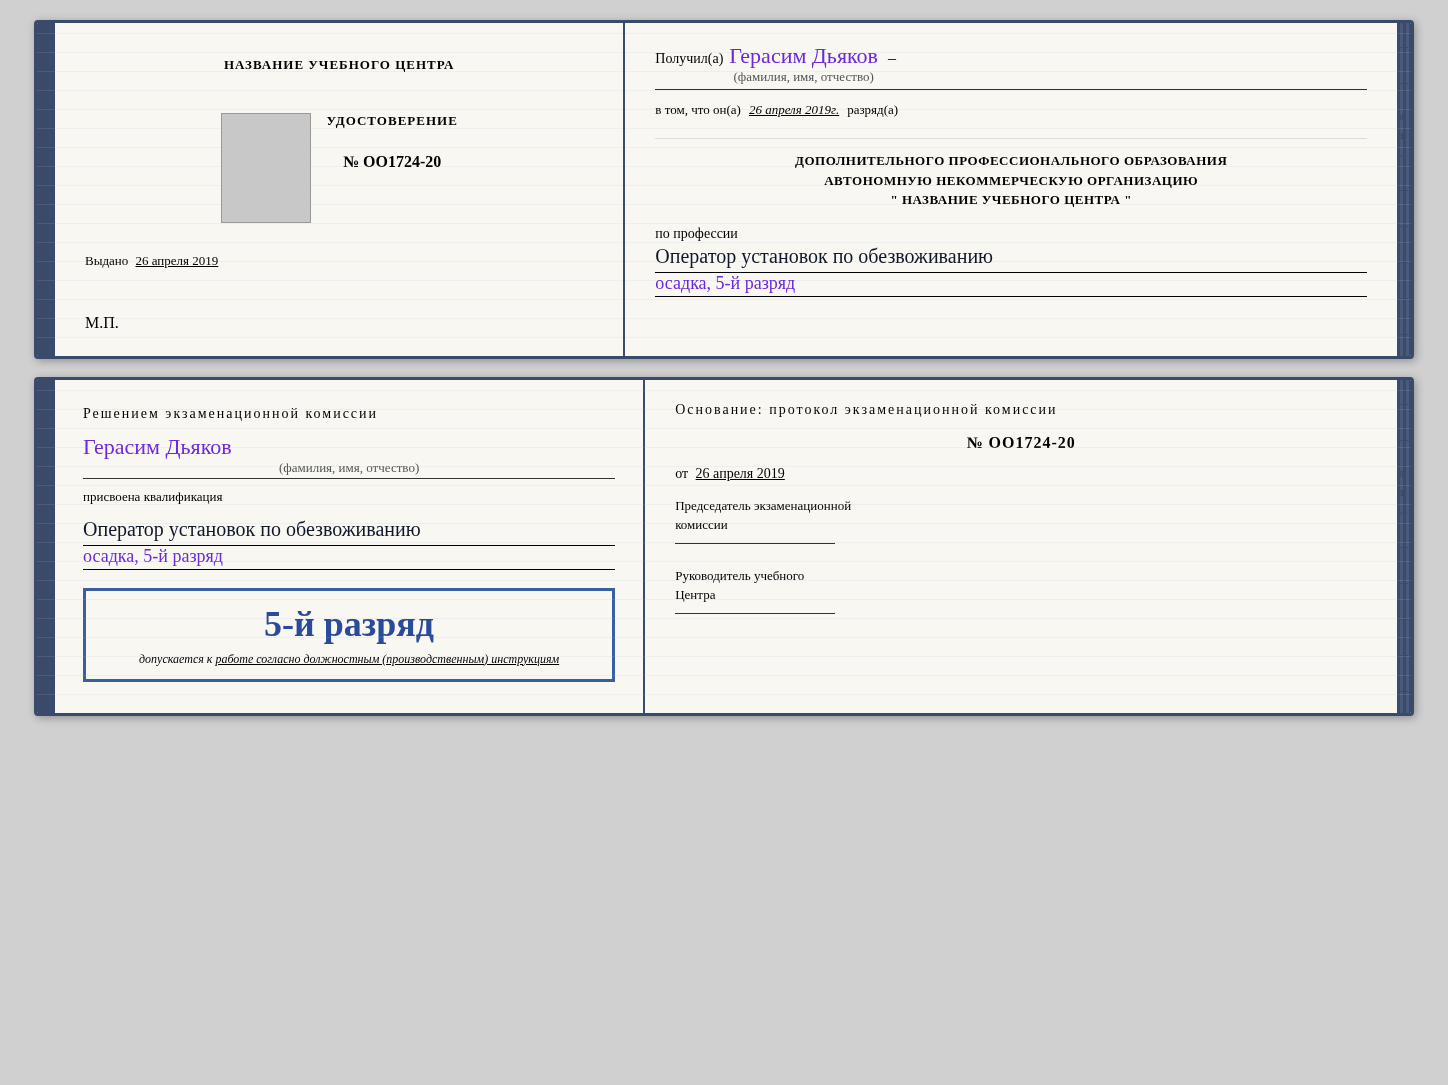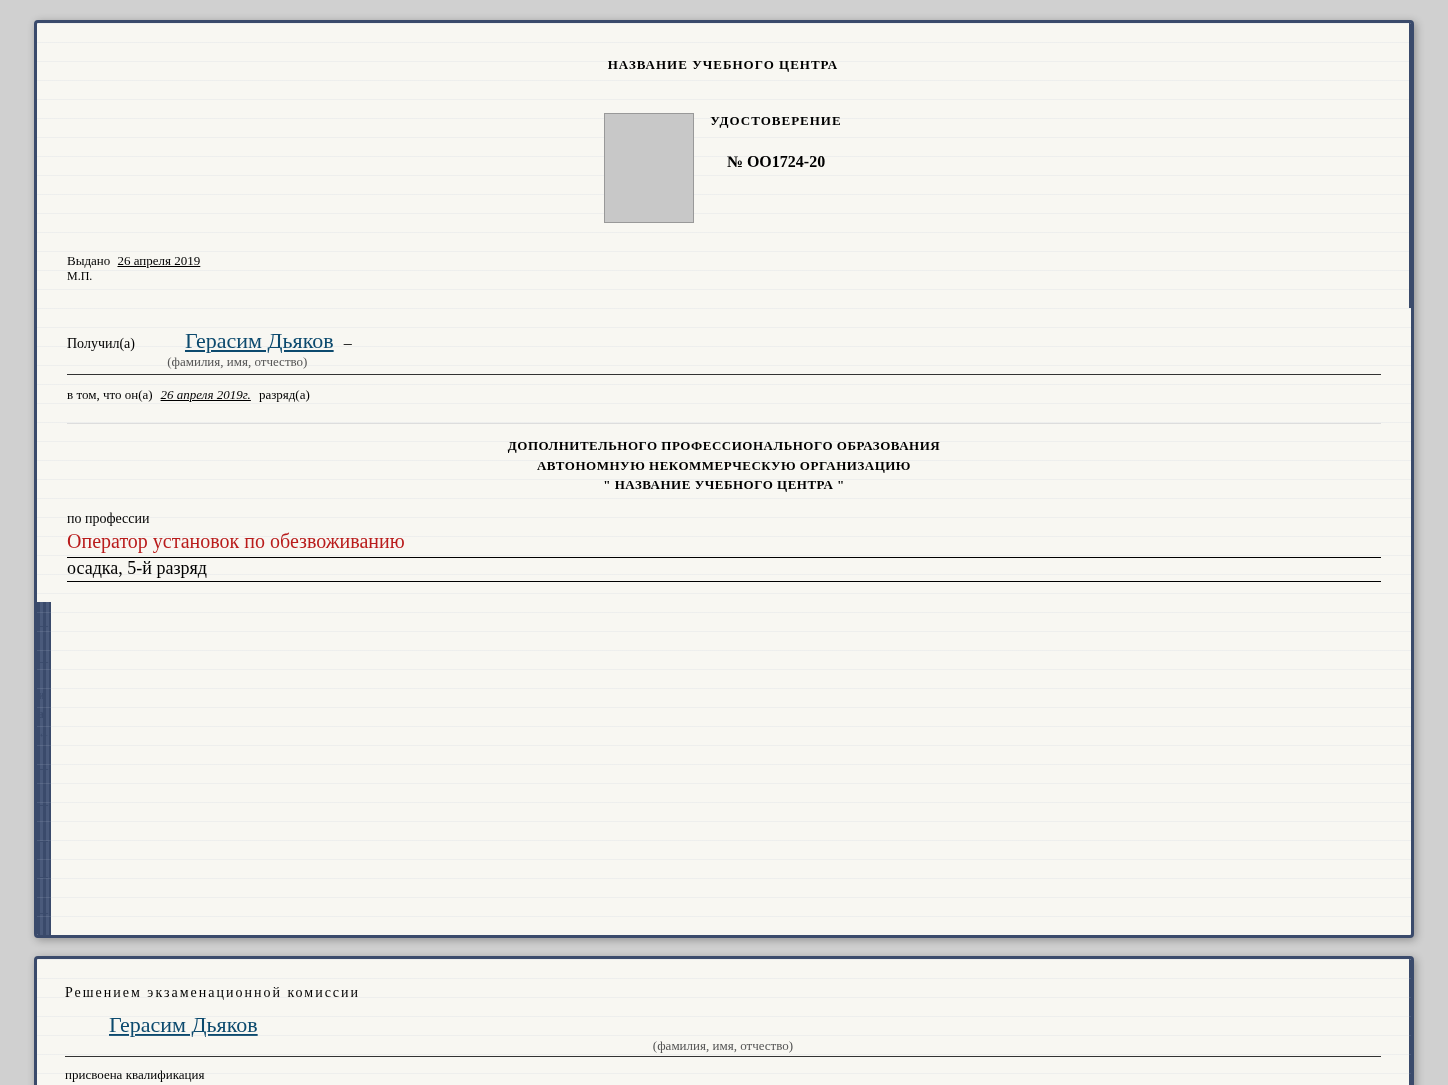--- a/index.html
+++ b/index.html
@@ -22,21 +22,20 @@
     
     .doc-card {
       background: #f8f7f2;
       border: 3px solid #3a4a6b;
       border-radius: 4px;
       display: flex;
       min-height: 320px;
       position: relative;
       overflow: hidden;
       box-shadow: 2px 2px 8px rgba(0,0,0,0.3);
-      flex-direction: column;
     }
 
     .doc-card::before {
       content: '';
       position: absolute;
       top: 0; left: 0; right: 0; bottom: 0;
       background: repeating-linear-gradient(
         0deg,
         transparent,
         transparent 18px,
@@ -137,30 +136,28 @@
 
     .issued-line {
       margin-top: 30px;
       font-size: 13px;
       text-align: left;
       align-self: flex-start;
     }
 
     .mp-label {
       margin-top: auto;
-      font-size: 12px;
+      font-size: 16px;
       align-self: flex-start;
     }
 
     .handwritten {
       font-family: 'Segoe Script', 'Comic Sans MS', cursive;
       font-size: 22px;
-      color: #0c4a6e;
-      text-decoration: underline;
-      margin-left: 44px;
+      color: #6d28d9;
     }
 
     .small-label {
       font-size: 13px;
       color: #555;
       display: block;
       text-align: center;
     }
 
     .fio-group {
@@ -184,30 +181,30 @@
     }
 
     .profession-label {
       font-size: 14px;
       margin-top: 4px;
     }
 
     .profession-value {
       font-family: 'Segoe Script', 'Comic Sans MS', cursive;
       font-size: 20px;
-      color: #b91c1c;
+      color: #0f172a;
       border-bottom: 1px solid #000;
       padding-bottom: 2px;
       line-height: 1.4;
     }
 
     .profession-line2 {
       font-family: 'Segoe Script', 'Comic Sans MS', cursive;
       font-size: 18px;
-      color: #000000;
+      color: #6d28d9;
       border-bottom: 1px solid #000;
       padding-bottom: 2px;
     }
 
     
     .middle-label {
       font-size: 15px;
       color: #333;
       padding: 4px 0;
     }

